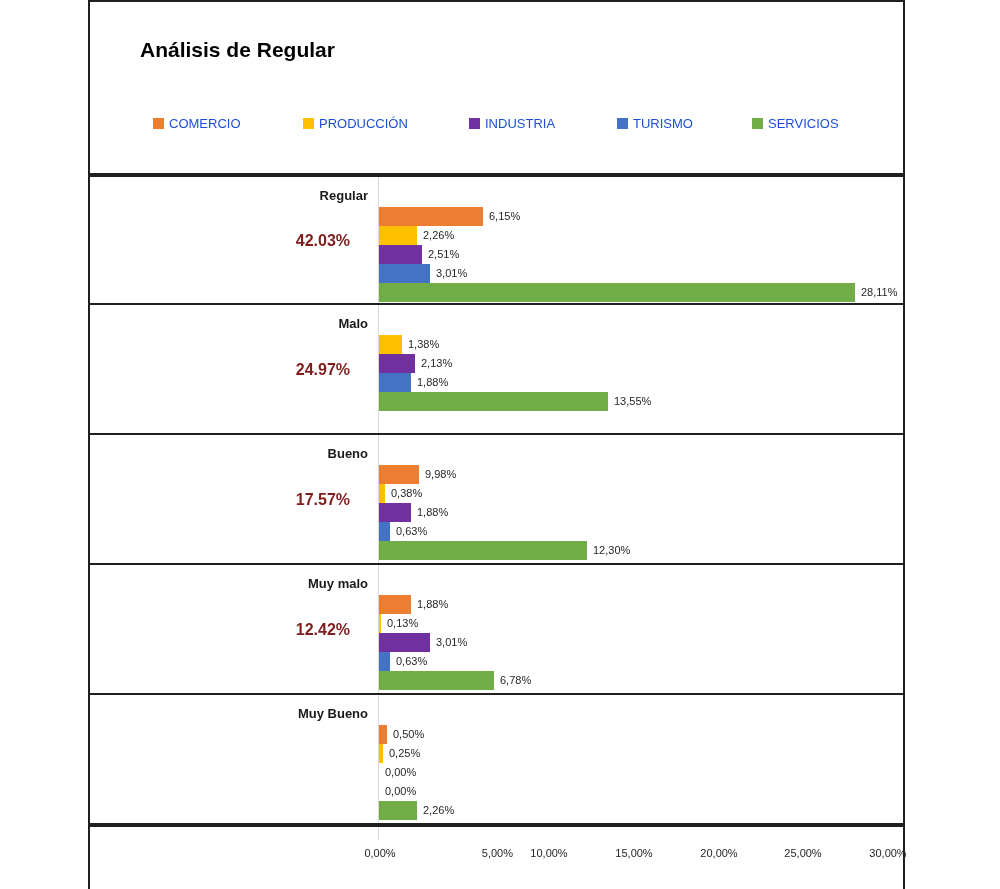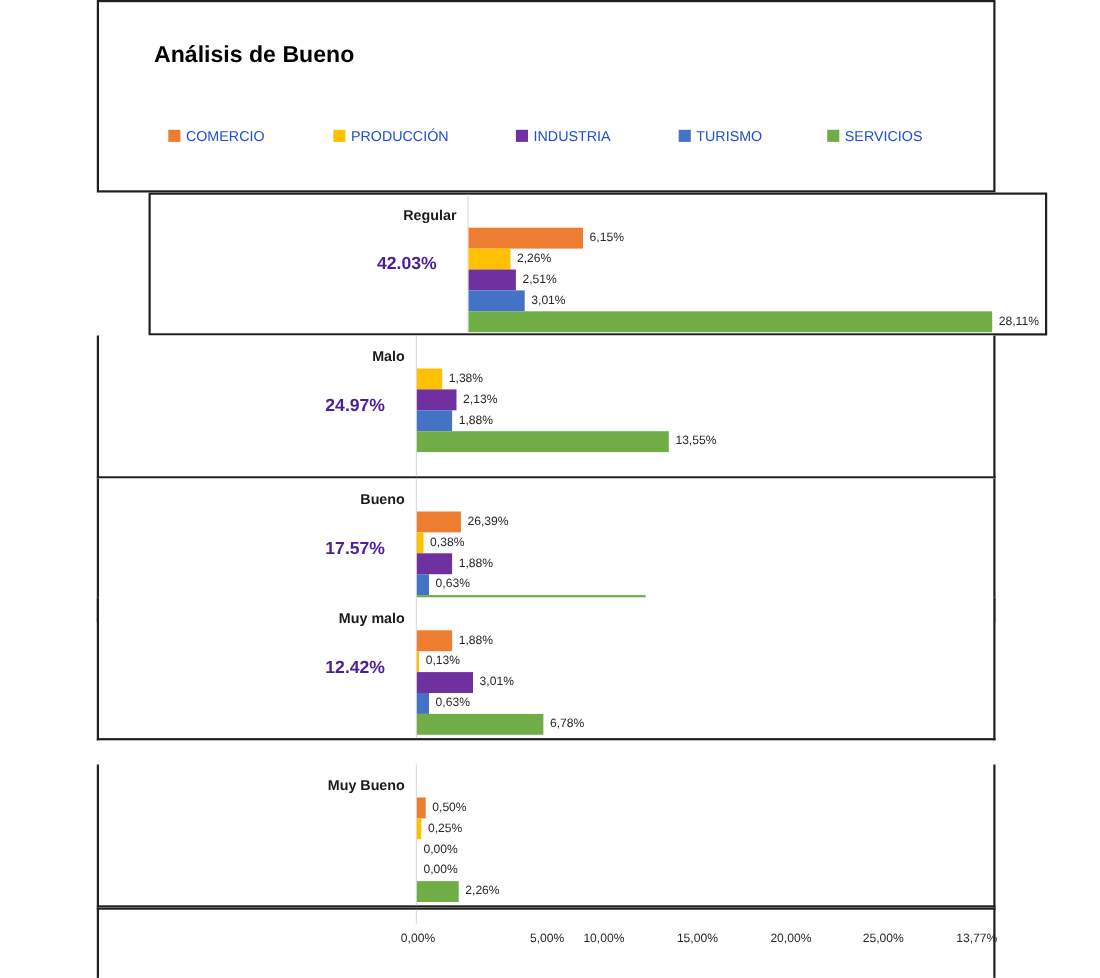--- a/index.html
+++ b/index.html
@@ -7,41 +7,41 @@
 
   .header-box{position:absolute;left:88px;top:0;width:817px;height:175px;
     border:2px solid #1f1f1f;box-sizing:border-box;background:#fff;}
   .chart-title{position:absolute;left:50px;top:36px;margin:0;font-size:21px;font-weight:bold;color:#000;}
   .legend{position:absolute;left:0;top:114px;width:100%;height:18px;}
   .legend-item{position:absolute;display:flex;align-items:center;font-size:13px;color:#1d4ed8;white-space:nowrap;}
   .swatch{width:11px;height:11px;display:inline-block;margin-right:5px;flex:0 0 auto;}
 
   .panel{position:absolute;left:88px;width:817px;height:130px;box-sizing:border-box;background:#fff;
     border-left:2px solid #1f1f1f;border-right:2px solid #1f1f1f;border-bottom:2px solid #1f1f1f;}
-  .panel.first{border-top:2px solid #1f1f1f;margin-left:47px;}
+  .panel.first{border-top:2px solid #1f1f1f;}
   .gridline{position:absolute;left:288px;top:0;bottom:0;width:1px;background:#d9d9d9;}
   .group-name{position:absolute;left:8px;top:11px;width:270px;text-align:right;
     font-size:13px;font-weight:bold;color:#1a1a1a;}
   .group-pct{position:absolute;left:8px;top:50%;transform:translateY(-45%);width:252px;text-align:right;
-    font-size:16px;font-weight:bold;color:#4c1d95;}
+    font-size:16px;font-weight:bold;color:#7f1d1d;}
   .bars{position:absolute;left:288px;top:30px;width:520px;}
   .bar-row{position:relative;height:19px;}
   .bar{position:absolute;left:1px;top:0;height:19px;}
   .bar-label{position:absolute;top:0;line-height:19px;font-size:11px;color:#262626;white-space:nowrap;}
 
   .axis-strip{position:absolute;left:88px;top:825px;width:817px;height:64px;box-sizing:border-box;background:#fff;
     border-left:2px solid #1f1f1f;border-right:2px solid #1f1f1f;border-top:2px solid #1f1f1f;}
   .axis-stub{position:absolute;left:288px;top:0;width:1px;height:13px;background:#d9d9d9;}
   .tick{position:absolute;top:20px;width:64px;text-align:center;font-size:11px;color:#262626;}
 </style>
 </head>
 <body>
 
 <div class="header-box">
-  <h1 class="chart-title">Análisis de Bueno</h1>
+  <h1 class="chart-title">Análisis de Regular</h1>
   <div class="legend" id="legend">
       <span class="legend-item" style="left: 63px;">
         <span class="swatch" style="background: rgb(237, 125, 49);"></span>
         <span>COMERCIO</span>
       </span>
       <span class="legend-item" style="left: 213px;">
         <span class="swatch" style="background: rgb(255, 192, 0);"></span>
         <span>PRODUCCIÓN</span>
       </span>
       <span class="legend-item" style="left: 379px;">
@@ -110,41 +110,41 @@
         </div>
       </div>
     </div>
     <div class="panel" style="top: 435px;">
       <div class="gridline"></div>
       <div class="group-name">Bueno</div>
       <div class="group-pct">17.57%</div>
       <div class="bars">
         <div class="bar-row">
           <div class="bar" style="width: 40px; background: rgb(237, 125, 49);"></div>
-          <span class="bar-label" style="left: 47px;">26,39%</span>
+          <span class="bar-label" style="left: 47px;">9,98%</span>
         </div>
         <div class="bar-row">
           <div class="bar" style="width: 6px; background: rgb(255, 192, 0);"></div>
           <span class="bar-label" style="left: 13px;">0,38%</span>
         </div>
         <div class="bar-row">
           <div class="bar" style="width: 32px; background: rgb(112, 48, 160);"></div>
           <span class="bar-label" style="left: 39px;">1,88%</span>
         </div>
         <div class="bar-row">
           <div class="bar" style="width: 11px; background: rgb(68, 114, 196);"></div>
           <span class="bar-label" style="left: 18px;">0,63%</span>
         </div>
         <div class="bar-row">
           <div class="bar" style="width: 208px; background: rgb(112, 173, 71);"></div>
           <span class="bar-label" style="left: 215px;">12,30%</span>
         </div>
       </div>
     </div>
-    <div class="panel" style="top: 543px;">
+    <div class="panel" style="top: 565px;">
       <div class="gridline"></div>
       <div class="group-name">Muy malo</div>
       <div class="group-pct">12.42%</div>
       <div class="bars">
         <div class="bar-row">
           <div class="bar" style="width: 32px; background: rgb(237, 125, 49);"></div>
           <span class="bar-label" style="left: 39px;">1,88%</span>
         </div>
         <div class="bar-row">
           <div class="bar" style="width: 2px; background: rgb(255, 192, 0);"></div>
@@ -191,14 +191,14 @@
   </div>
 
 <div class="axis-strip" id="axis">
   <div class="axis-stub"></div>
 <span class="tick" style="left: 258px;">0,00%</span>
     <span class="tick" style="left: 359px; text-align: right;">5,00%</span>
     <span class="tick" style="left: 427px;">10,00%</span>
     <span class="tick" style="left: 512px;">15,00%</span>
     <span class="tick" style="left: 597px;">20,00%</span>
     <span class="tick" style="left: 681px;">25,00%</span>
-    <span class="tick" style="left: 766px;">13,77%</span>
+    <span class="tick" style="left: 766px;">30,00%</span>
   </div>
 
 </body></html>

